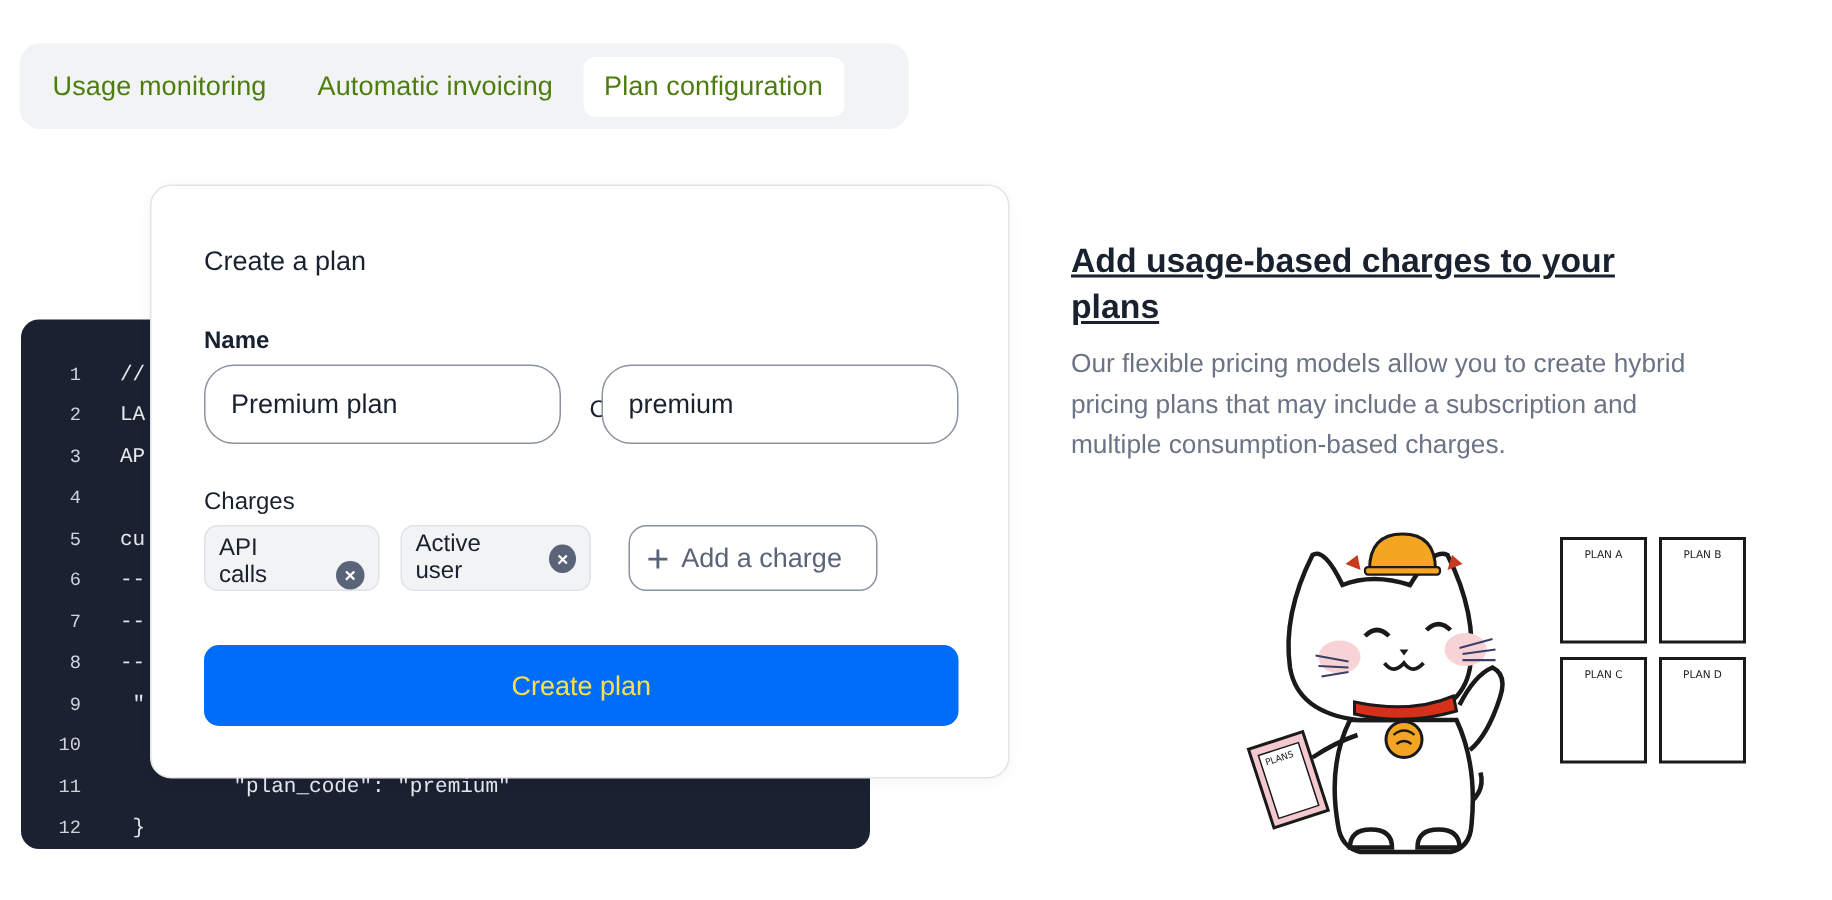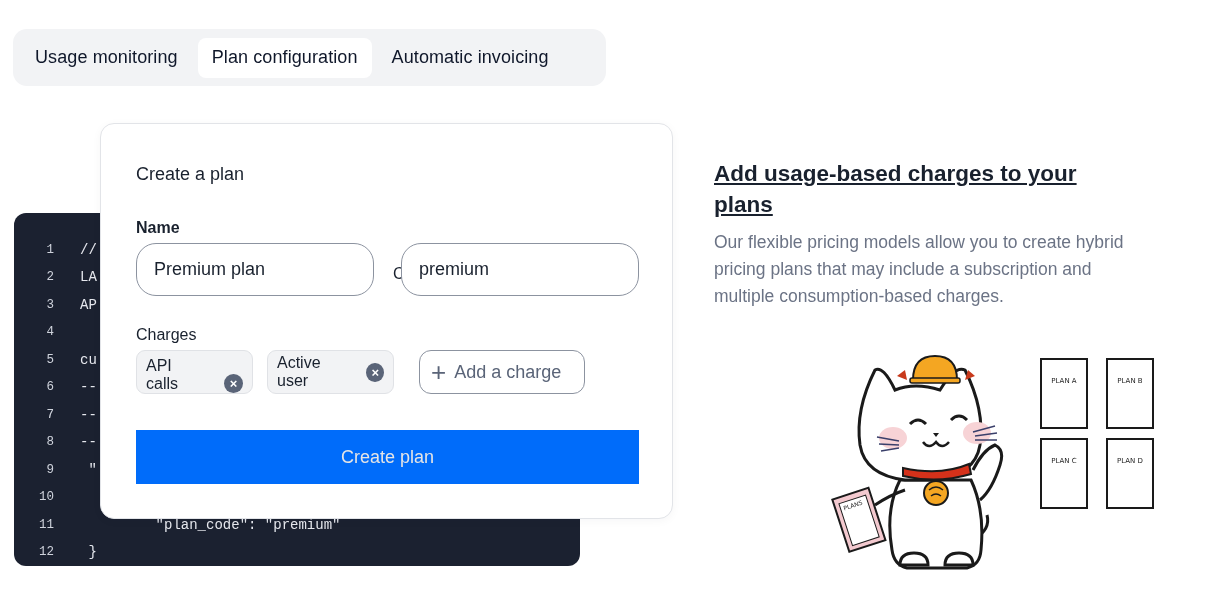--- a/index.html
+++ b/index.html
@@ -1,56 +1,56 @@
 <!DOCTYPE html>
 <html><head>
 <meta charset="utf-8">
 <style>
   * { box-sizing: border-box; margin: 0; padding: 0; }
   html, body { width: 1221px; height: 600px; background: #ffffff; overflow: hidden; }
   body { position: relative; font-family: "Liberation Sans", "DejaVu Sans", sans-serif; color: #19212e; }
 
   
   .tabs { position: absolute; left: 13px; top: 29px; width: 593px; height: 57px; background: #f2f3f5; border-radius: 14px; display: flex; align-items: center; padding: 0 8px; }
-  .tab { height: 40px; padding: 0 14px; display: flex; align-items: center; font-size: 18px; color: #0f172a; border-radius: 8px; cursor: pointer; margin-right: 6px; letter-spacing: 0.1px; }
+  .tab { height: 40px; padding: 0 14px; display: flex; align-items: center; font-size: 18px; color: #4d7c0f; border-radius: 8px; cursor: pointer; margin-right: 6px; letter-spacing: 0.1px; }
   .tab.active { background: #ffffff; }
 
   
   .code { position: absolute; left: 14px; top: 213px; width: 566px; height: 353px; background: #1b2130; border-radius: 12px; padding-top: 23px; font-family: "Liberation Mono", "DejaVu Sans Mono", monospace; font-size: 14px; color: #e6e8ee; }
   .code-line { height: 27.5px; display: flex; align-items: center; white-space: pre; }
   .ln { width: 40px; text-align: right; color: #cfd3dc; font-size: 12.5px; padding-right: 0; }
   .lc { padding-left: 26px; }
 
   
   .modal { position: absolute; left: 100px; top: 123px; width: 573px; height: 396px; background: #ffffff; border: 1px solid #e2e4e8; border-radius: 14px; box-shadow: 0 2px 10px rgba(20,30,50,0.04); }
   .modal-title { position: absolute; left: 35px; top: 40px; font-size: 18px; color: #19212e; }
   .field-label { position: absolute; font-size: 16px; color: #19212e; display: flex; align-items: center; gap: 6px; }
   .info-icon { width: 18px; height: 18px; border: 2px solid #5a6478; border-radius: 50%; display: inline-flex; align-items: center; justify-content: center; font-size: 11px; font-weight: bold; color: #5a6478; font-family: "DejaVu Serif", serif; }
   .input { position: absolute; height: 53px; border: 1px solid #8c93a0; border-radius: 20px; background: #fff; font-size: 18px; color: #19212e; padding: 0 17px; display: flex; align-items: center; }
   .chip { position: absolute; height: 44px; top: 226px; background: #f2f3f5; border: 1px solid #e0e2e6; border-radius: 9px; display: flex; align-items: center; padding: 0 9px; font-size: 16px; color: #19212e; }
   .chip-x { width: 19px; height: 19px; border-radius: 50%; background: #5a6478; color: #fff; display: inline-flex; align-items: center; justify-content: center; font-size: 13px; font-weight: bold; margin-left: 16px; line-height: 1; }
   .add-charge { position: absolute; left: 318px; top: 226px; width: 166px; height: 44px; border: 1px solid #8c93a0; border-radius: 12px; display: flex; align-items: center; padding-left: 11px; font-size: 18px; color: #5a6478; }
   .plus { font-size: 26px; font-weight: 300; margin-right: 8px; line-height: 1; color: #5a6478; }
-  .create-btn { position: absolute; left: 35px; top: 306px; width: 503px; height: 54px; background: #006cfa; border-radius: 0; color: #e5e5e5; font-size: 18px; display: flex; align-items: center; justify-content: center; border: none; }
+  .create-btn { position: absolute; left: 35px; top: 306px; width: 503px; height: 54px; background: #006cfa; border-radius: 10px; color: #fde047; font-size: 18px; display: flex; align-items: center; justify-content: center; border: none; }
 
   
   .heading { position: absolute; left: 714px; top: 158px; width: 420px; font-size: 22.5px; font-weight: bold; color: #19212e; line-height: 31px; text-decoration: underline; }
   .desc { position: absolute; left: 714px; top: 229px; width: 420px; font-size: 17.5px; color: #6b7385; line-height: 27px; }
 
   
   .illus { position: absolute; left: 825px; top: 340px; }
-  .plan-card { position: absolute; width: 48px; height: 71px; border: 2px solid #1a1a1a; background: #fff; font-size: 7px; text-align: center; padding-top: 17px; font-family: "DejaVu Sans", sans-serif; color: #222; }
+  .plan-card { position: absolute; width: 58px; height: 71px; border: 2px solid #1a1a1a; background: #fff; font-size: 7px; text-align: center; padding-top: 6px; font-family: "DejaVu Sans", sans-serif; color: #222; }
 </style>
 </head>
 <body>
 
 <div class="tabs">
   <div class="tab">Usage monitoring</div>
+  <div class="tab">Automatic invoicing</div>
   <div class="tab active">Plan configuration</div>
-  <div class="tab">Automatic invoicing</div>
 </div>
 
 <div class="code" id="code-panel">
     <div class="code-line"><span class="ln">1</span><span class="lc">//</span></div>
     <div class="code-line"><span class="ln">2</span><span class="lc">LA</span></div>
     <div class="code-line"><span class="ln">3</span><span class="lc">AP</span></div>
     <div class="code-line"><span class="ln">4</span><span class="lc"></span></div>
     <div class="code-line"><span class="ln">5</span><span class="lc">cu</span></div>
     <div class="code-line"><span class="ln">6</span><span class="lc">--</span></div>
     <div class="code-line"><span class="ln">7</span><span class="lc">--</span></div>

